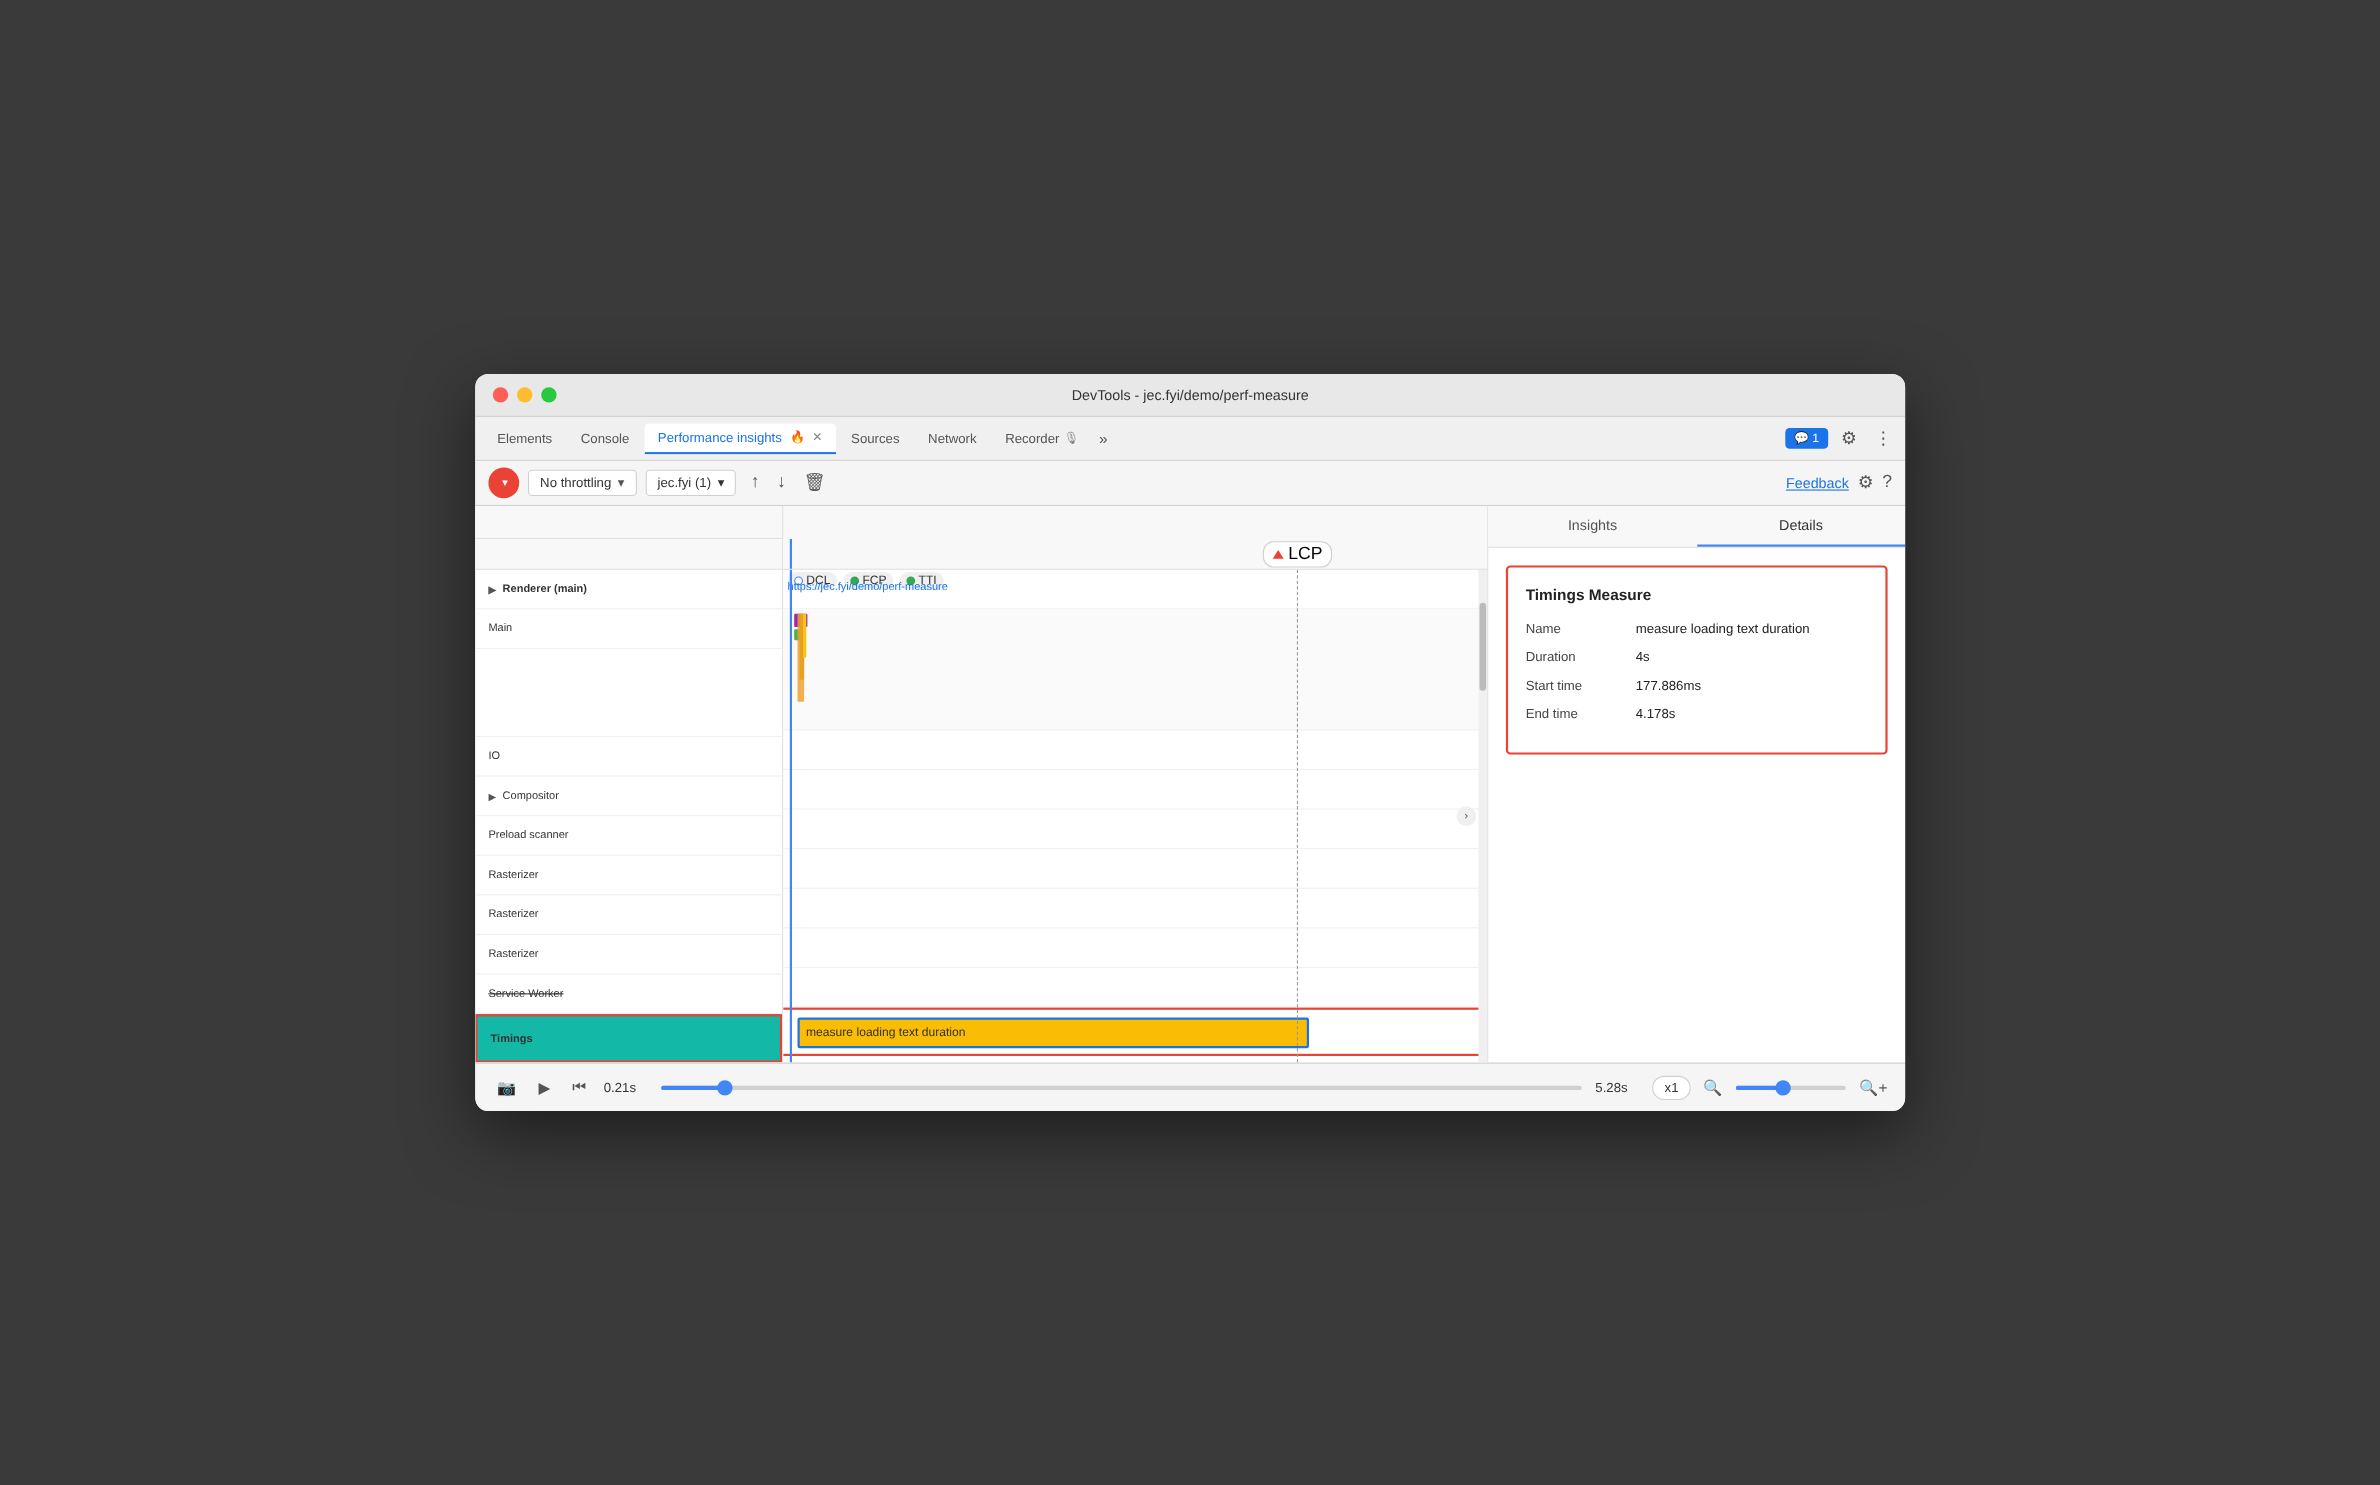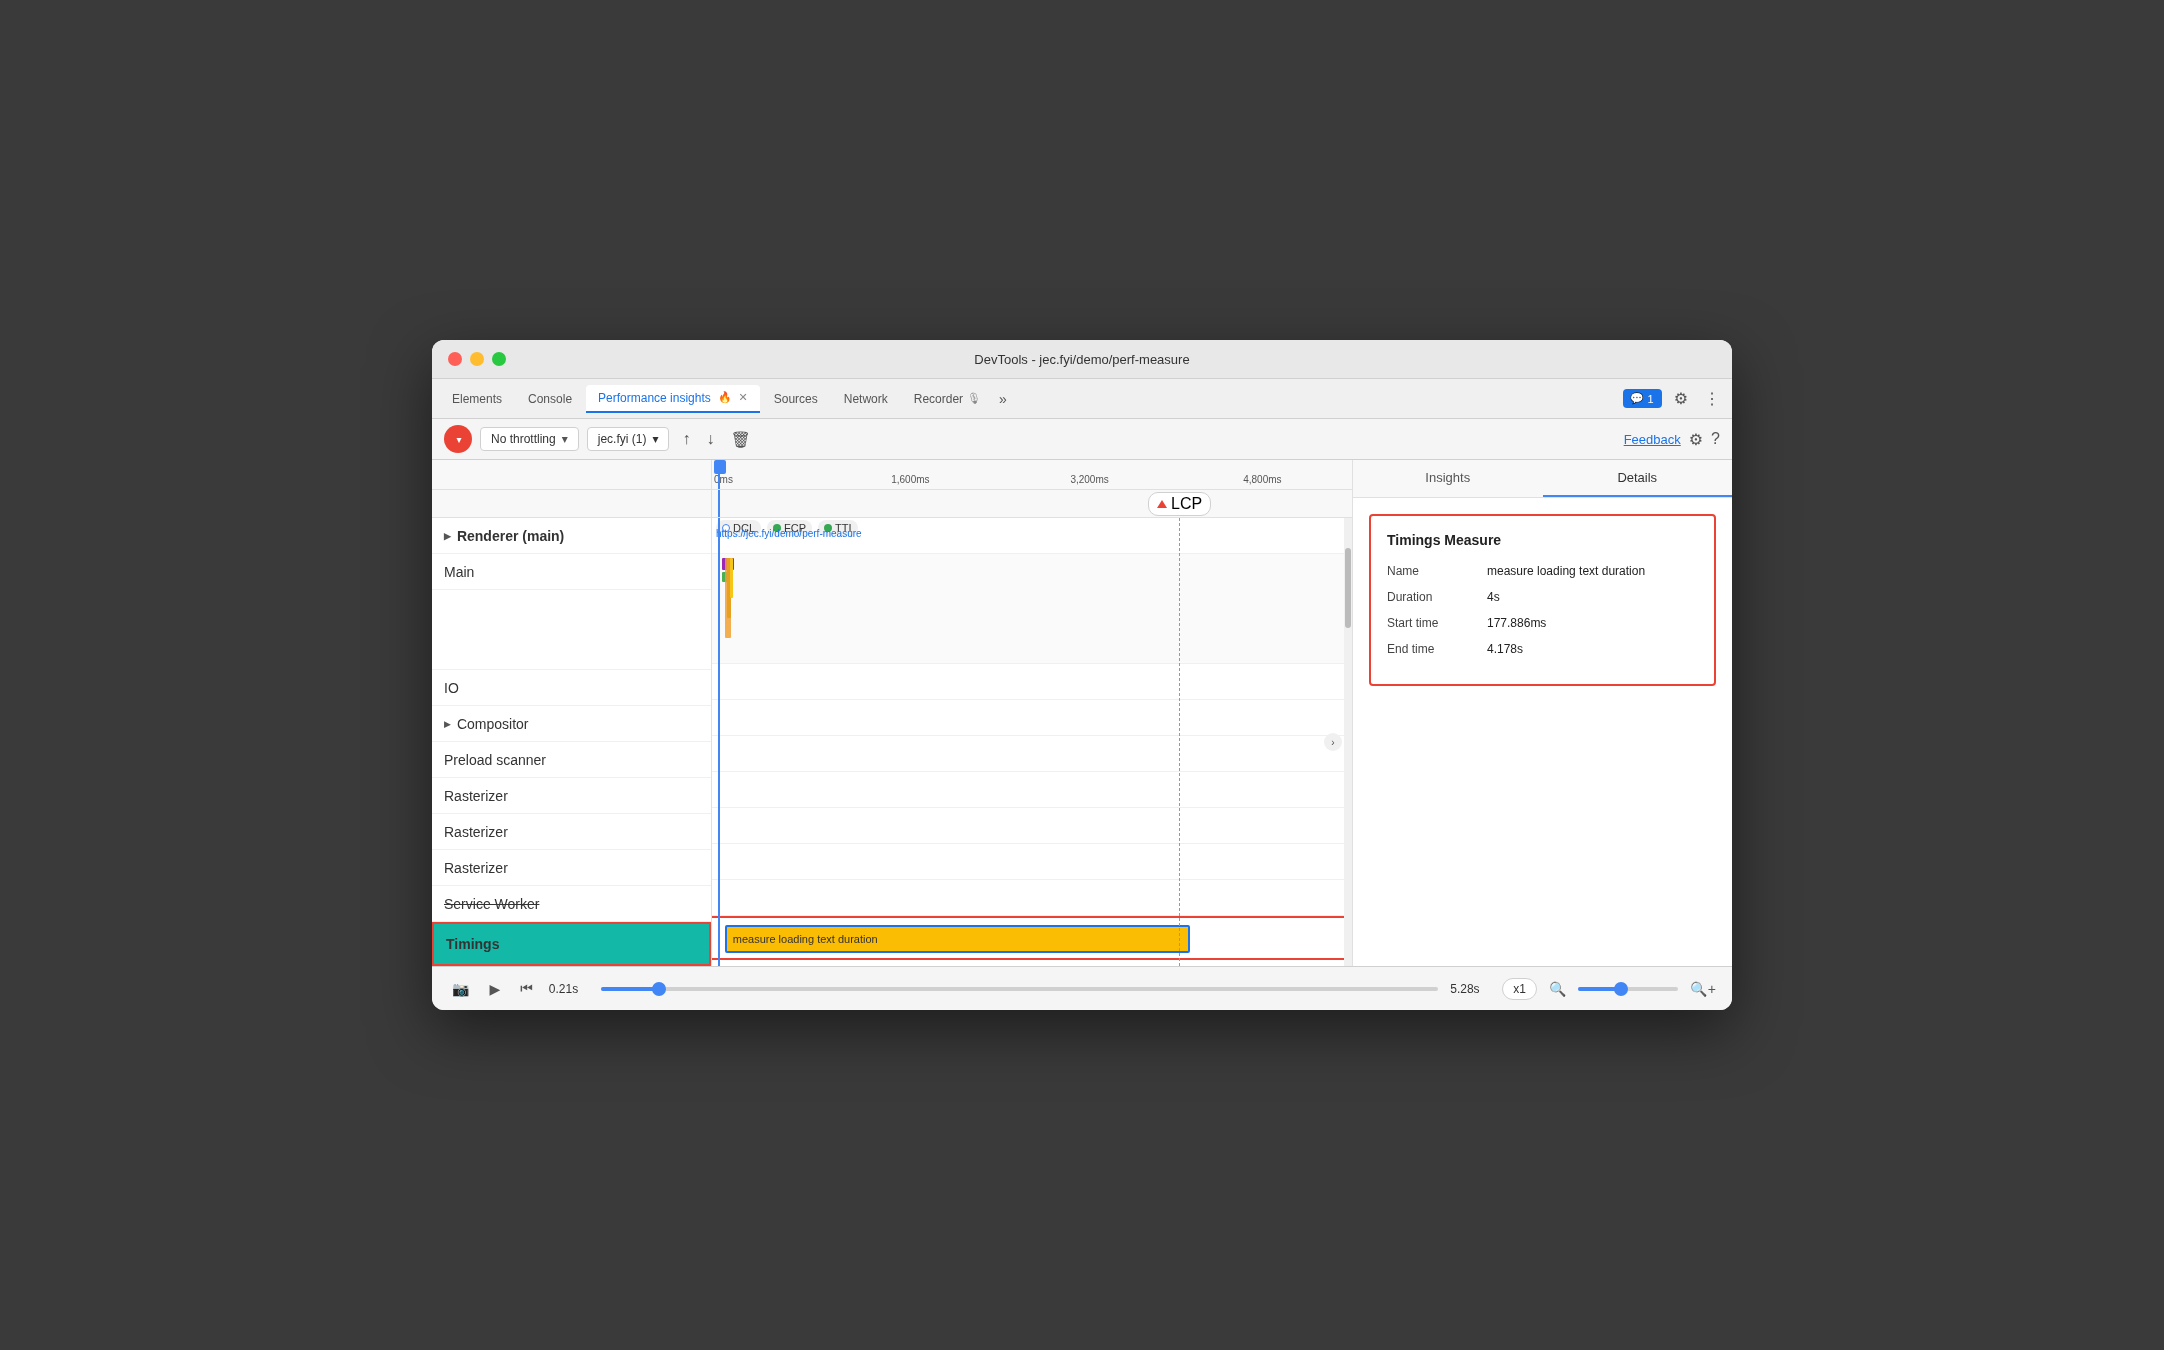--- a/index.html
+++ b/index.html
@@ -264,21 +264,21 @@
       width: 280px;
       flex-shrink: 0;
       border-right: 1px solid #e0e0e0;
       overflow: hidden;
     }
     .track-label {
       height: 36px;
       display: flex;
       align-items: center;
       padding: 0 12px;
-      font-size: 14px;
+      font-size: 10px;
       color: #333;
       border-bottom: 1px solid #f0f0f0;
     }
     .track-label.bold { font-weight: 700; }
     .track-label.has-arrow::before {
       content: '▶';
       font-size: 9px;
       margin-right: 6px;
       color: #555;
     }
@@ -585,30 +585,20 @@
     </div>
   </div>
 
   <div class="main-content">
 
     <div class="timeline-area" style="flex:1; display:flex; flex-direction:column;">
 
       <div class="header-row">
         <div class="header-left"></div>
 
-        <div class="time-ruler" style="flex:1; position:relative; height:30px; border-bottom:1px solid #e0e0e0; background:#f8f8f8;">
-          <span style="position:absolute; left:2px; font-size:10px; color:#555;">0ms</span>
-          <span style="position:absolute; left:28%; font-size:10px; color:#555;">1,600ms</span>
-          <span style="position:absolute; left:56%; font-size:10px; color:#555;">3,200ms</span>
-          <span style="position:absolute; left:83%; font-size:10px; color:#555;">4,800ms</span>
-
-          <div style="position:absolute; left:1%; top:0; width:2px; height:100%; background:#4285f4; z-index:10;">
-            <div style="position:absolute; top:0; left:-4px; width:12px; height:14px; background:#4285f4; border-radius:2px;"></div>
-          </div>
-        </div>
       </div>
 
       <div style="display:flex;">
         <div style="width:280px; flex-shrink:0; border-right:1px solid #e0e0e0; border-bottom:1px solid #e0e0e0; height:28px; background:#f8f8f8;"></div>
         <div class="markers-bar" style="flex:1; height:28px; background:#f8f8f8; border-bottom:1px solid #e0e0e0; display:flex; align-items:center; padding-left:4px; gap:6px; position:relative;">
           <div class="marker-badge">
             <div style="width:8px;height:8px;border-radius:50%;border:1.5px solid #4285f4;background:white;"></div>
             <span>DCL</span>
           </div>
           <div class="marker-badge">

